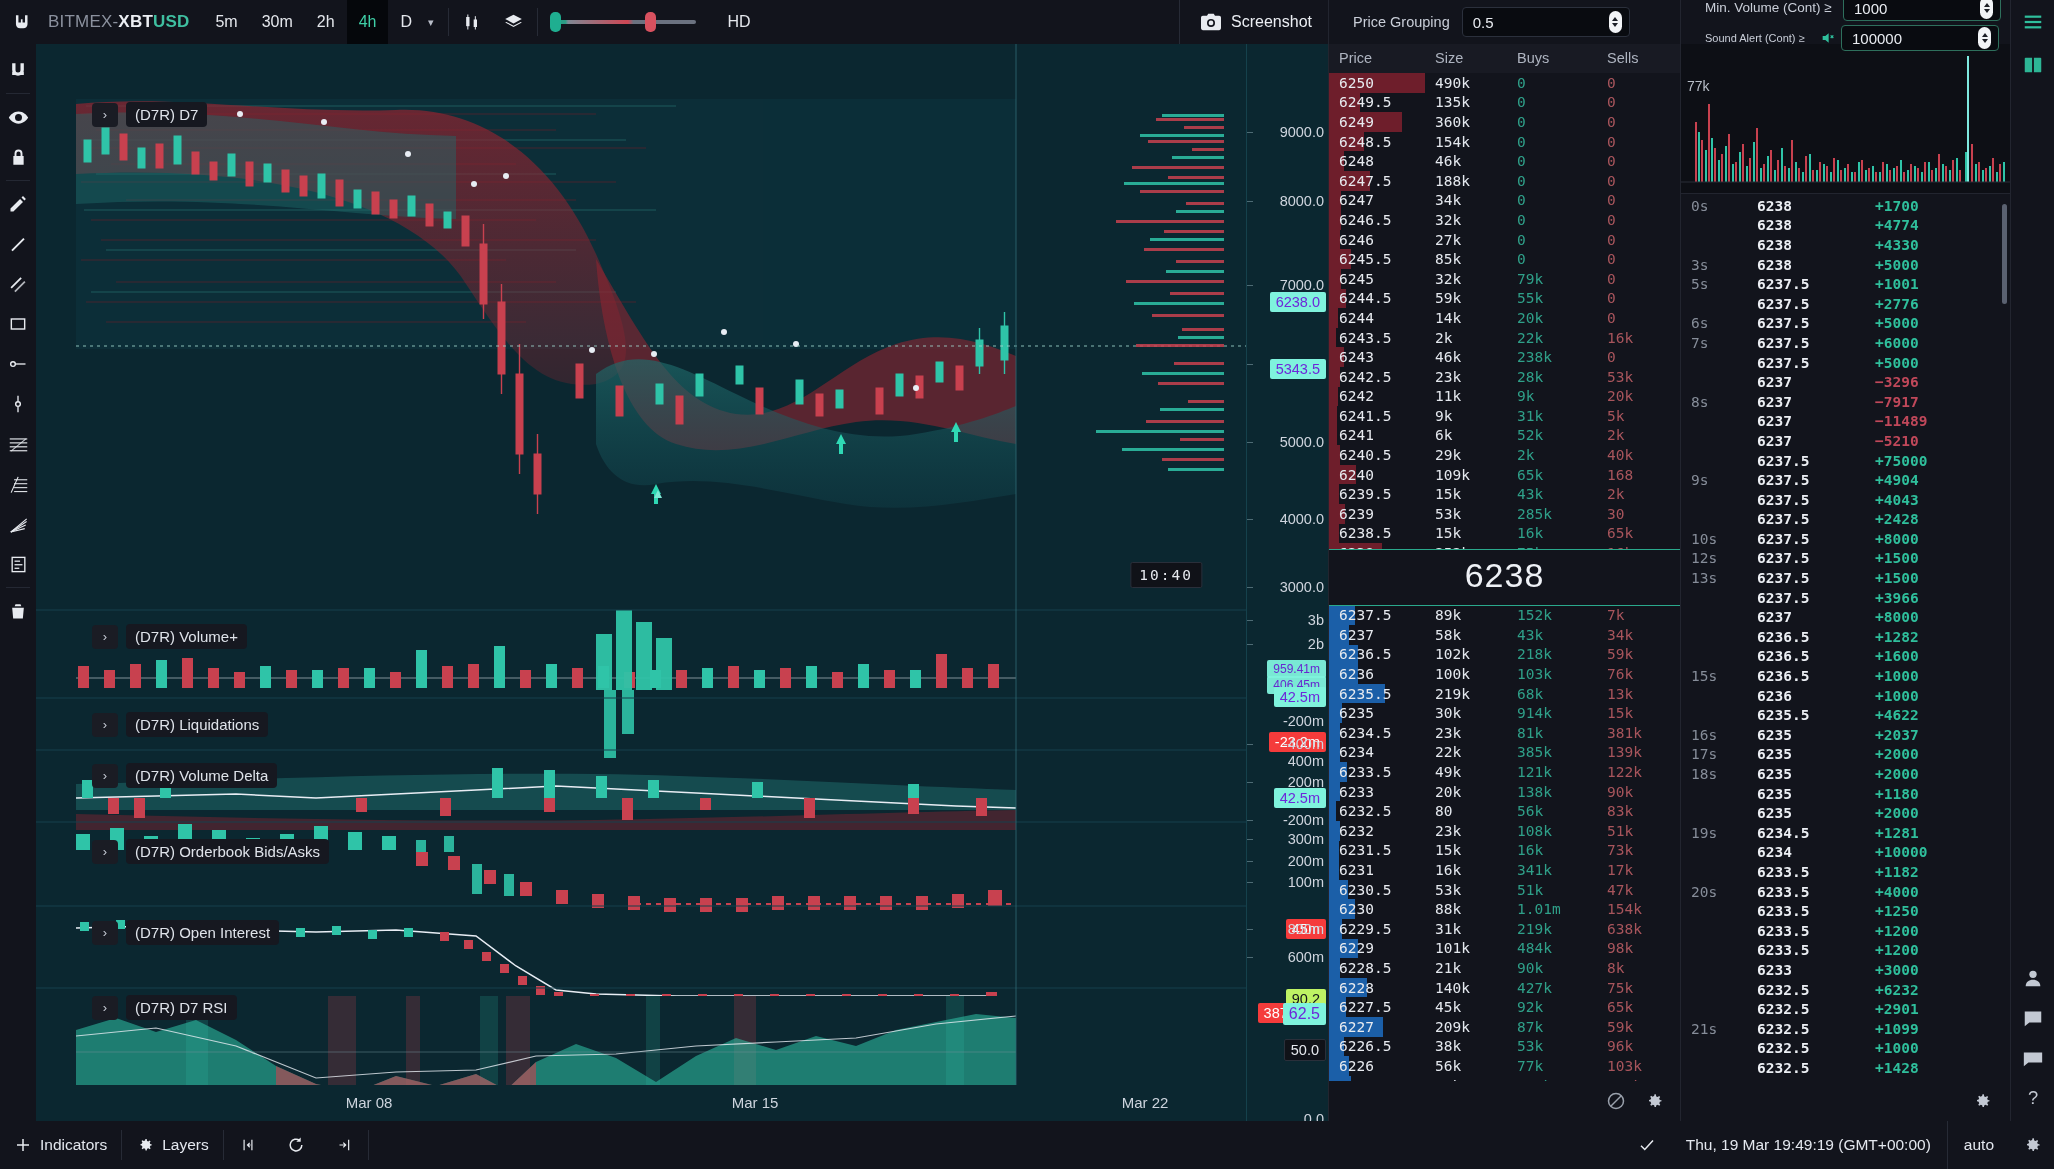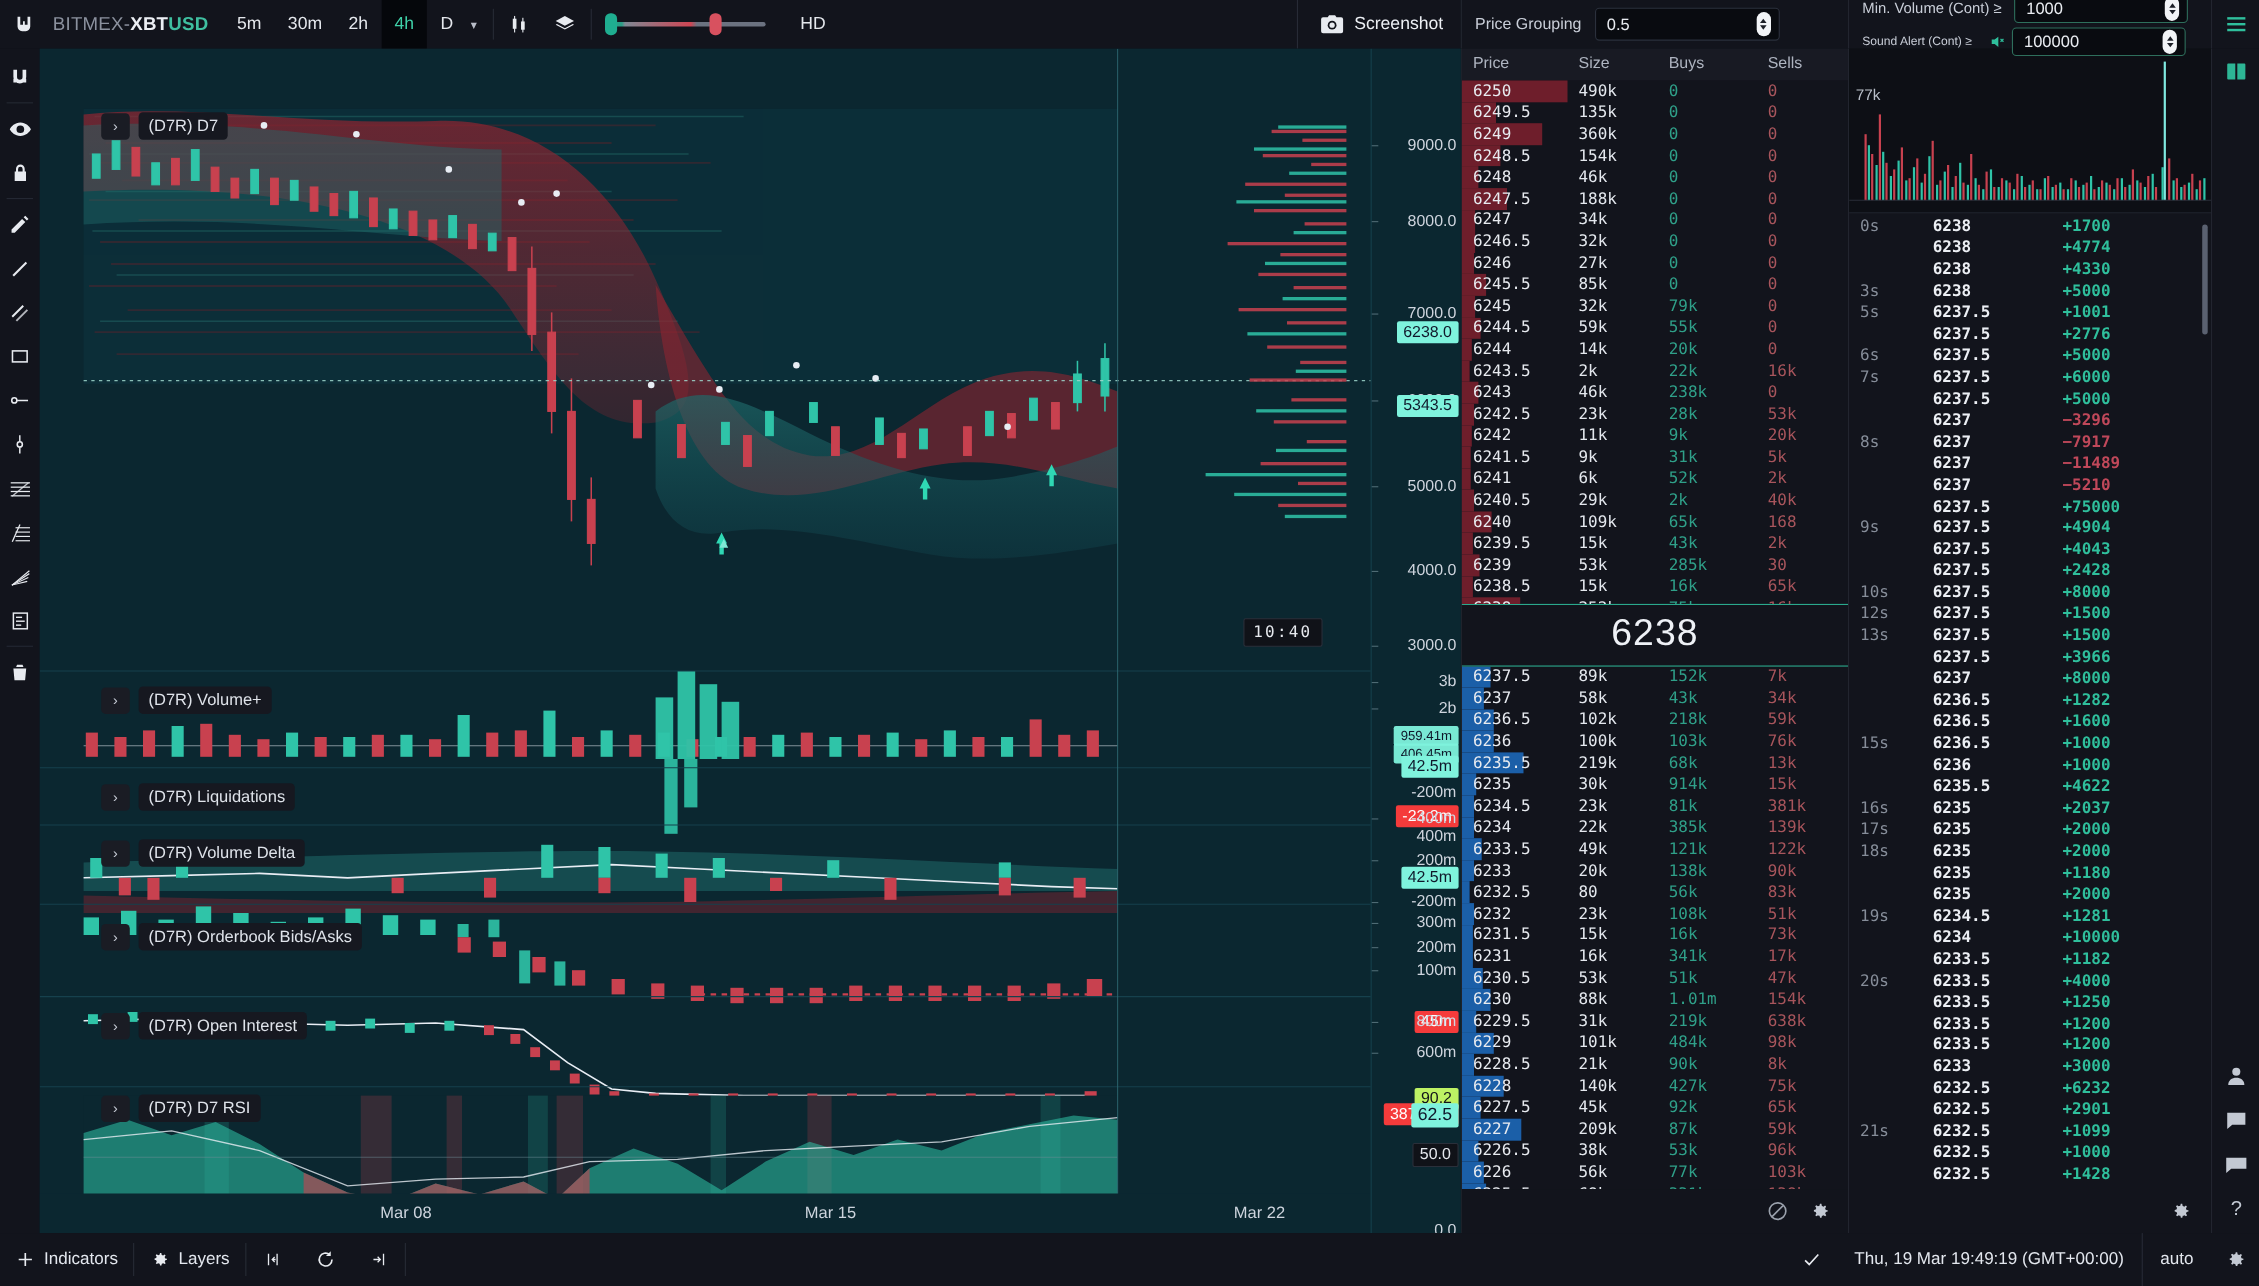--- a/index.html
+++ b/index.html
@@ -29,21 +29,21 @@
   .slider-knob { position: absolute; width: 11px; height: 20px; border-radius: 5px; top: 12px; }
   .knob-a { left: 10px; background: #1fae90; }
   .knob-b { left: 105px; background: #d8515f; }
   .hd { font-size: 16px; color: #e4e7ec; padding: 0 18px; }
   .screenshot-cell { display: flex; align-items: center; gap: 9px; padding: 0 16px 0 20px; border-left: 1px solid #272b36; height: 44px; }
   .screenshot-cell span { font-size: 16px; color: #eceff4; }
   .topbar-spacer { flex: 1; }
 
   
   .cfg { height: 44px; display: flex; align-items: stretch; }
-  .cfg-block { display: flex; align-items: center; padding: 0 12px; gap: 12px; border-left: 1px solid #22252f; }
+  .cfg-block { display: flex; align-items: center; padding: 0 24px; gap: 12px; border-left: 1px solid #22252f; }
   .cfg-label { font-size: 14.5px; color: #c9ced8; line-height: 1.15; max-width: 140px; }
   .num-input { position: relative; width: 168px; height: 30px; background: #090b10; border: 1px solid #2e6f5c; border-radius: 4px; display: flex; align-items: center; padding: 0 10px; }
   .num-input.plain { border-color: #2b303c; }
   .num-input .val { font-size: 15px; color: #e9ecf1; }
   .spin { position: absolute; right: 7px; top: 50%; transform: translateY(-50%); display: flex; flex-direction: column; align-items: center; justify-content: center; width: 13px; height: 22px; background: #f2f4f7; border-radius: 7px; }
   .spin i { border-left: 3.5px solid transparent; border-right: 3.5px solid transparent; display: block; }
   .spin i.up { border-bottom: 4px solid #1b1e26; margin-bottom: 2px; }
   .spin i.dn { border-top: 4px solid #1b1e26; }
 
   
@@ -58,21 +58,21 @@
   .chartcol { flex: 1; position: relative; min-width: 0; background: #0b2730; overflow: hidden; }
   .priceaxis { position: absolute; right: 0; top: 0; bottom: 0; width: 82px; background: #0b2730; border-left: 1px solid #15414c; z-index: 5; }
 
   .panelbl { position: absolute; display: flex; align-items: center; gap: 8px; z-index: 9; }
   .panelbl .chev { width: 26px; height: 24px; background: #1a1c24; border-radius: 4px; display: flex; align-items: center; justify-content: center; color: #c4c9d3; font-size: 13px; }
   .panelbl .txt { background: #161820; color: #dfe3ea; font-size: 15px; padding: 4px 9px; border-radius: 4px; white-space: nowrap; }
 
   .axlabel { position: absolute; right: 4px; font-size: 14.5px; color: #cfd5de; transform: translateY(-50%); white-space: nowrap; }
   .axtick { position: absolute; left: 0; width: 6px; height: 1px; background: #4e6b74; }
   .axbadge { position: absolute; right: 2px; transform: translateY(-50%); font-size: 14.5px; padding: 2px 6px; border-radius: 2px; white-space: nowrap; font-weight: 400; }
-  .badge-teal { background: #7ff3dd; color: #0f172a; }
+  .badge-teal { background: #7ff3dd; color: #6d28d9; }
   .badge-red { background: #f53b3b; color: #fff; margin-top: 32px; }
   .badge-grey { background: #bef264; color: #10131a; }
   .badge-dark { background: #101218; color: #e6e9ee; border: 1px solid #2a2f3a; }
 
   .timeaxis { position: absolute; left: 0; right: 82px; bottom: 0; height: 36px; background: #0b2730; }
   .timeaxis .t { position: absolute; top: 9px; font-size: 15px; color: #cdd4dd; transform: translateX(-50%); }
 
   
   .ob { width: 352px; flex: 0 0 352px; background: #12141c; display: flex; flex-direction: column; border-left: 1px solid #22252f; position: relative; }
   .ob-head { display: grid; grid-template-columns: 96px 82px 90px 84px; font-size: 14.5px; color: #aeb4c0; padding: 6px 10px 7px 10px; background: #181a23; }

